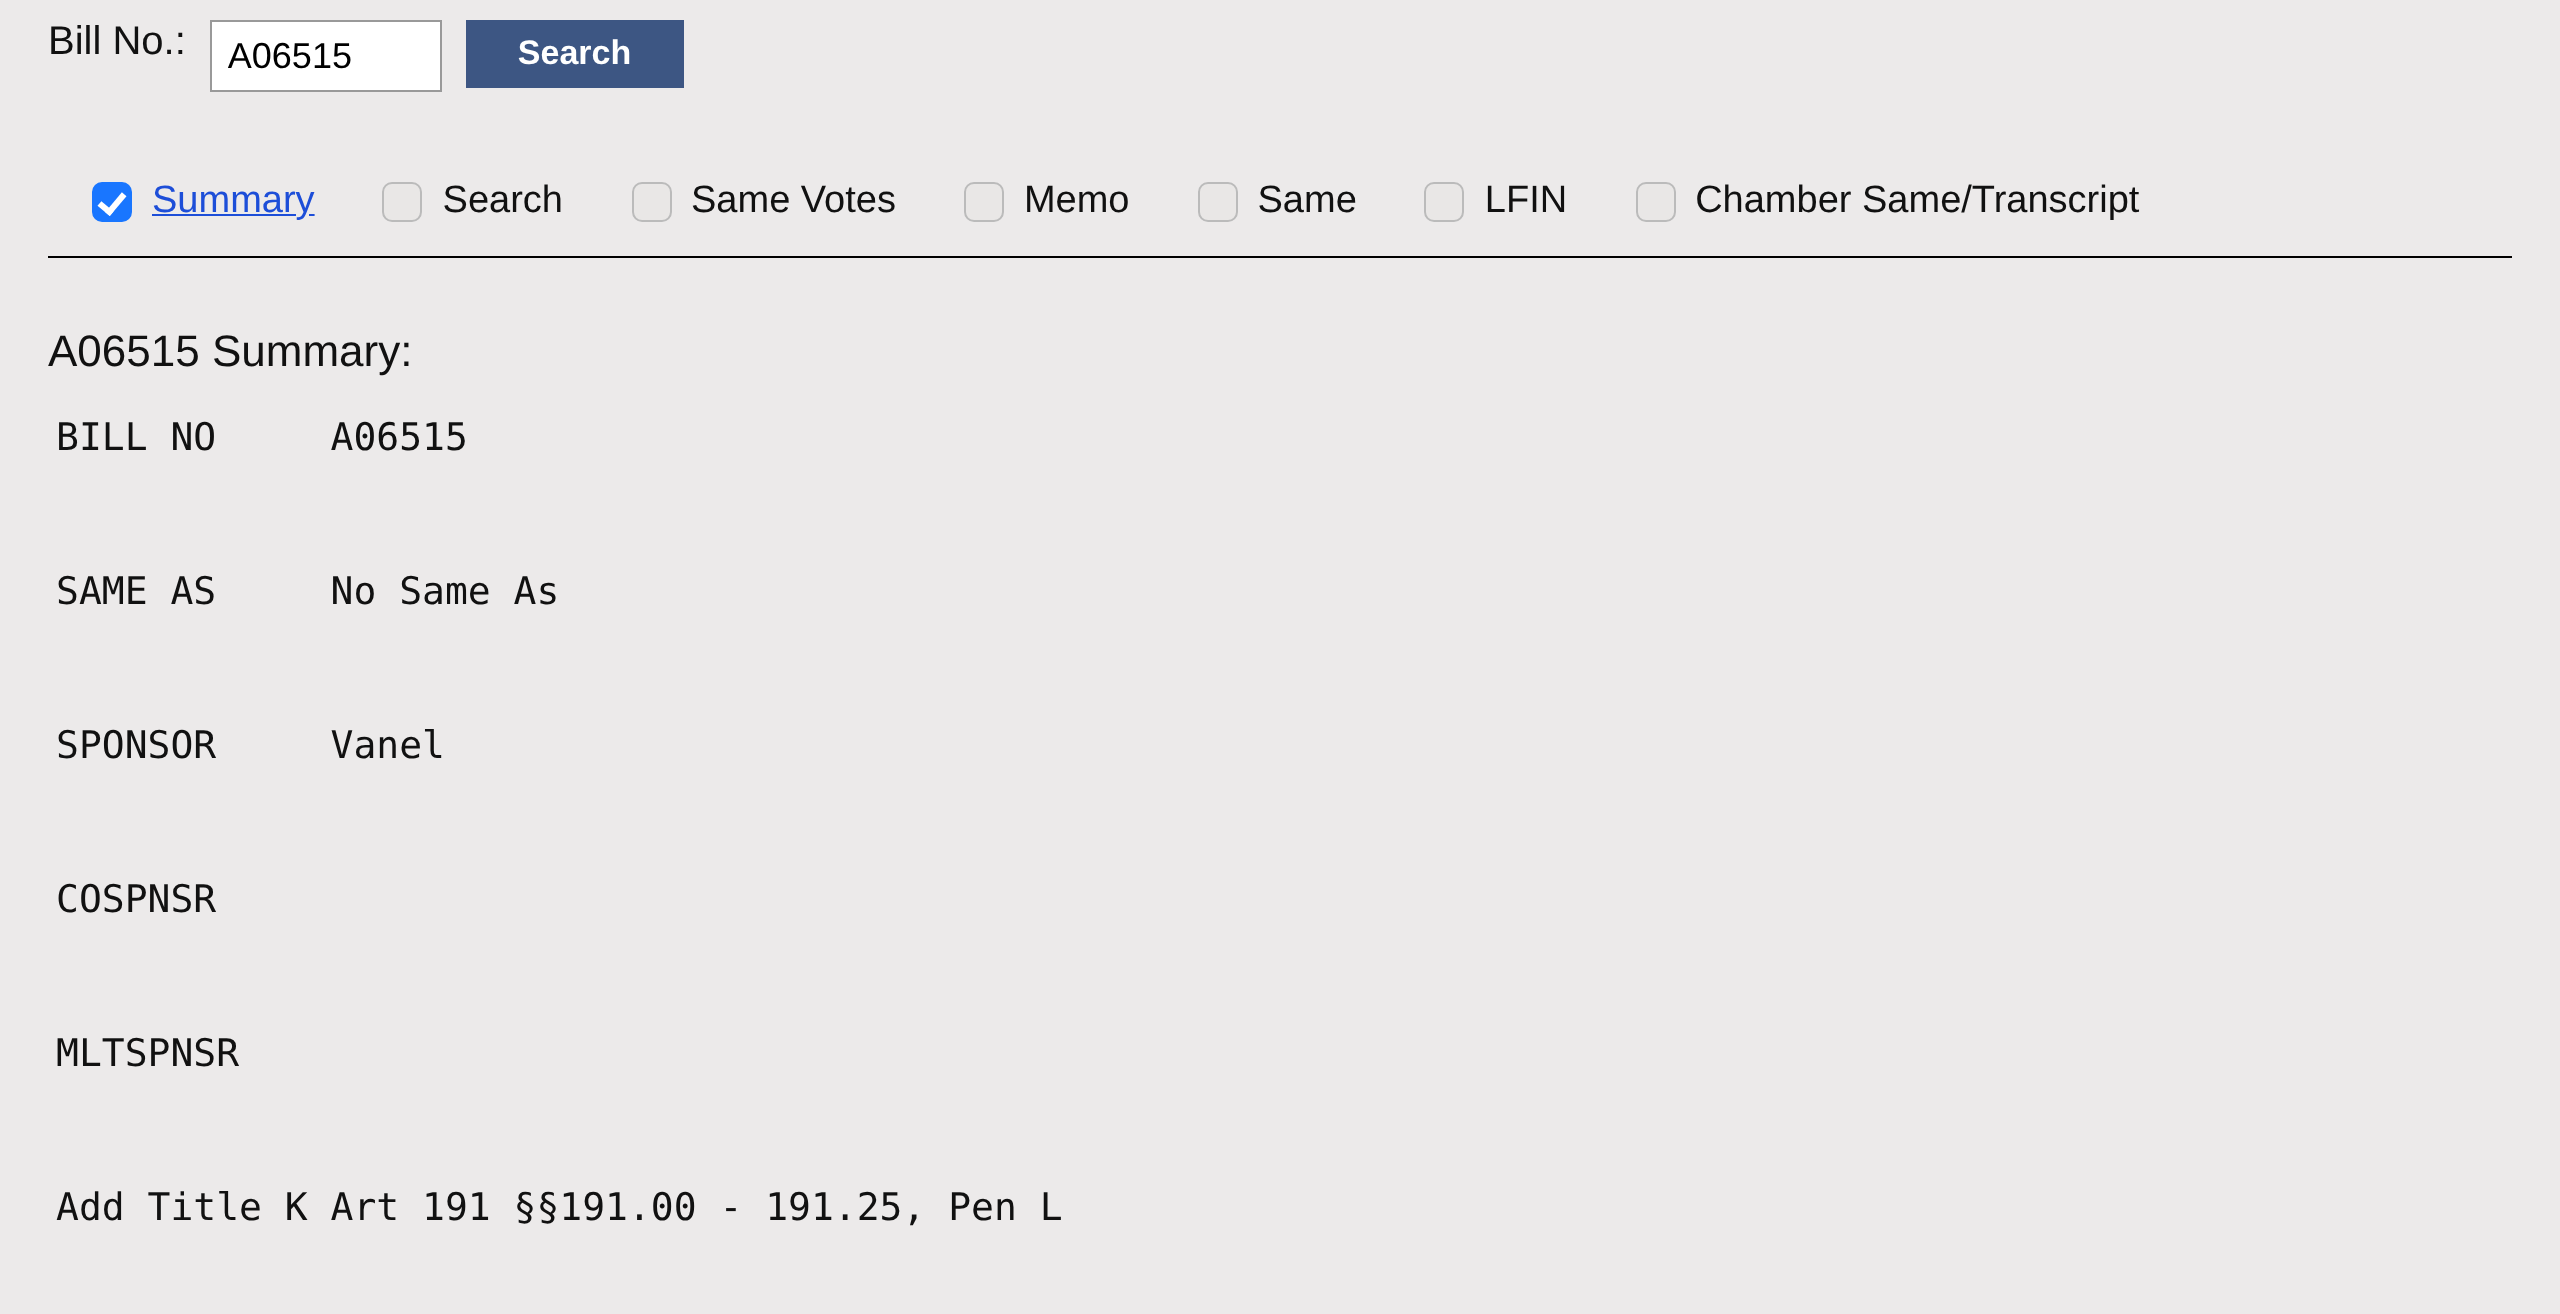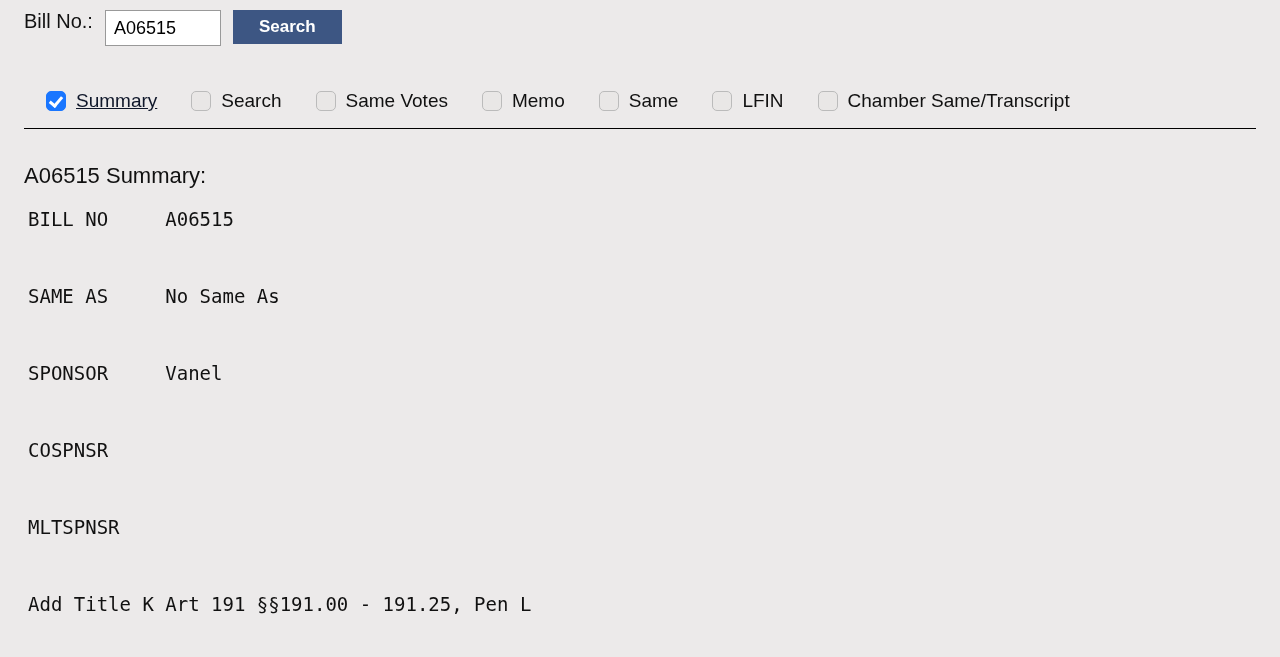--- a/index.html
+++ b/index.html
@@ -75,21 +75,21 @@
     width: 5px; height: 10px;
     border: solid #fff;
     border-width: 0 3px 3px 0;
     transform: rotate(40deg);
   }
   .tab-label {
     font-size: 19px;
     color: #111;
   }
   .tab.active .tab-label {
-    color: #0f172a;
+    color: #1d4ed8;
     text-decoration: underline;
   }
   hr.divider {
     border: none;
     border-top: 1px solid #000;
     margin: 0;
   }
   .summary-heading {
     font-size: 22px;
     font-weight: 400;

